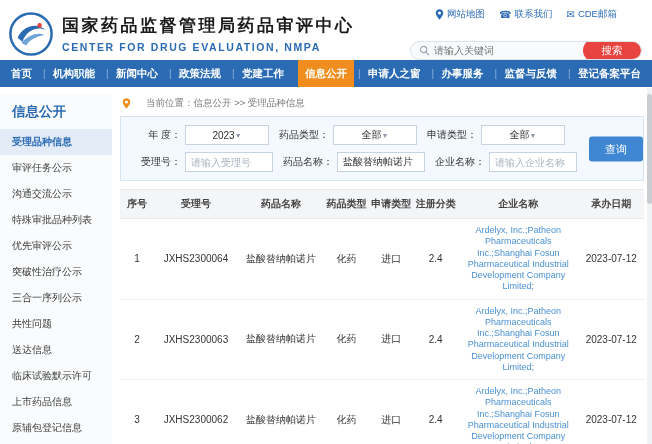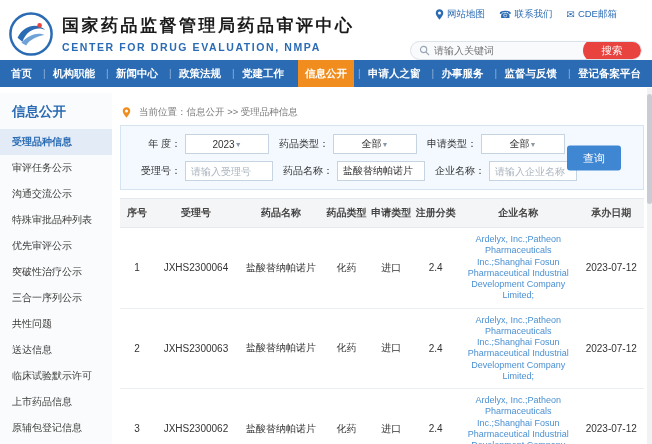--- a/index.html
+++ b/index.html
@@ -38,40 +38,40 @@
   .nav-item.active::before { color:transparent; }
 
   
   .content { display:flex; align-items:flex-start; padding:6px 6px 0 0; gap:4px; }
   .sidebar { width:112px; flex:0 0 auto; background:#fafbfc; padding:4px 0 0 0; }
   .side-title { font-size:13.5px; font-weight:bold; color:#2a6bb3; padding:6px 10px 8px 12px; }
   .side-item { font-size:10px; color:#3b3b3b; padding:6px 6px 6px 12px; cursor:pointer; white-space:nowrap; }
   .side-item.active { background:#e2ebf6; color:#2a6bb3; font-weight:bold; }
 
   .main { flex:1; min-width:0; background:#fff; padding:2px 2px 0 4px; }
-  .breadcrumb { display:flex; align-items:center; gap:8px; font-size:9.5px; color:#777; padding:2px 0 6px 2px;margin-top:9px; }
+  .breadcrumb { display:flex; align-items:center; gap:15px; font-size:9.5px; color:#777; padding:2px 0 6px 2px; }
 
   .tabs { display:flex; background:#2a6bb3; height:25px; }
   .tab { display:flex; align-items:center; padding:0 13px; color:#fff; font-size:10.5px; cursor:pointer; }
   .tab.active { background:#4b92d8; font-weight:bold; }
 
   .filter-panel { position:relative; border:1px solid #d6e4f2; background:#f3f9fe;
     padding:8px 70px 8px 8px; margin-top:0; }
   .f-row { display:flex; align-items:center; }
   .f-row + .f-row { margin-top:7px; }
   .f-field { display:flex; align-items:center; width:152px; margin-right:8px; }
   .f-label { display:inline-block; min-width:52px; text-align:right; font-size:10px; color:#333;
     margin-right:4px; white-space:nowrap; }
   .f-select { width:84px; height:20px; background:#fff; border:1px solid #c6d3e1; display:flex;
     align-items:center; justify-content:center; padding:0 5px; font-size:10px; color:#333; cursor:pointer; }
   .caret { font-size:7px; color:#8a97a6; }
   .f-input { width:88px; height:20px; border:1px solid #c6d3e1; padding:0 5px; font-size:10px;
     color:#333; font-family:inherit; outline:none; }
   .f-input::placeholder { color:#aab4bf; }
-  .query-btn { position:absolute; right:22px; top:50%; transform:translateY(-50%);
+  .query-btn { position:absolute; right:0; top:50%; transform:translateY(-50%);
     width:54px; height:25px; background:#3f87d2; color:#fff; border:none; border-radius:3px;
     font-size:11px; cursor:pointer; font-family:inherit; }
 
   table { width:100%; border-collapse:collapse; table-layout:fixed; margin-top:8px; }
   th { background:#f4f5f7; border-top:1px solid #e6e9ed; border-bottom:1px solid #e6e9ed;
     font-size:10px; color:#444; font-weight:bold; padding:7px 2px; text-align:center; }
   td { border-bottom:1px solid #eceff2; font-size:10px; color:#333; padding:6px 3px;
     text-align:center; vertical-align:middle; }
   td.company { color:#4a90d2; font-size:9px; line-height:1.25; cursor:pointer; word-wrap:break-word; }
 

